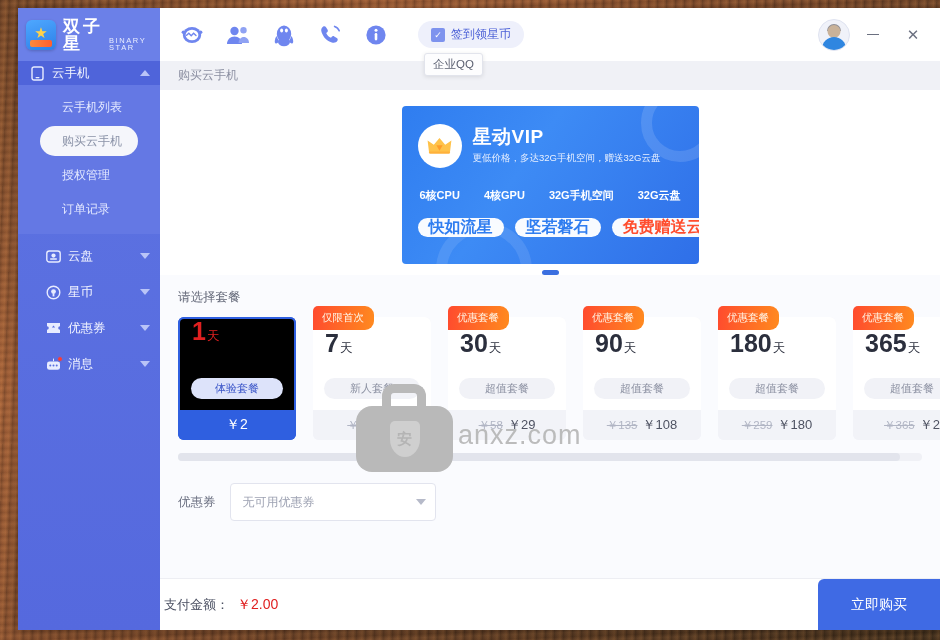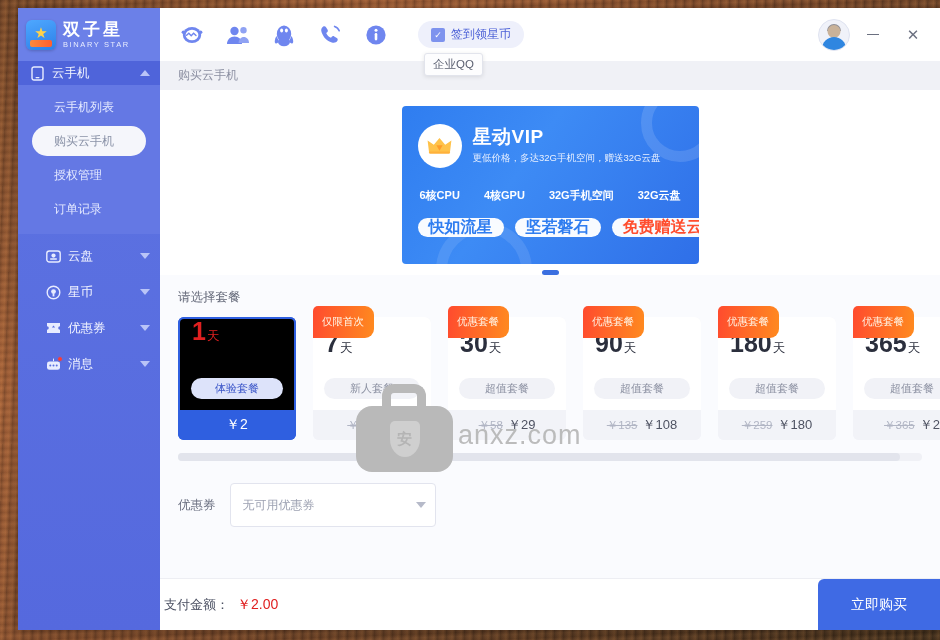--- a/index.html
+++ b/index.html
@@ -55,21 +55,21 @@
     display: flex; align-items: center; justify-content: center;
     position: relative; flex-shrink: 0;
     box-shadow: 0 1px 3px rgba(0,0,0,0.2);
   }
   .logo-badge .star { font-size: 15px; color: #ffd24a; line-height: 1; margin-bottom: 4px; }
   .logo-badge::after {
     content: ""; position: absolute; bottom: 3px; left: 4px; right: 4px;
     height: 7px; border-radius: 2px;
     background: linear-gradient(90deg, #ff8a3c, #ff5e2e);
   }
-  .logo-text { display: flex; flex-direction: column; line-height: 1; }
+  .logo-text { display: flex; flex-direction: row; line-height: 1; align-items: flex-end; }
   .logo-cn {
     font-size: 17px; font-weight: bold; letter-spacing: 3px; color: #ffffff;
   }
   .logo-en {
     font-size: 7.5px; letter-spacing: 1.6px; color: #e8ecff; margin-top: 3px;
   }
 
   .nav-group { display: flex; flex-direction: column; }
   .nav-top {
     height: 24px; display: flex; align-items: center;
@@ -85,21 +85,21 @@
   }
   .nav-ico svg { display: block; }
   .nav-label { flex: 1; color: #f2f4ff; }
   .caret {
     width: 0; height: 0; flex-shrink: 0;
     border-left: 5px solid transparent; border-right: 5px solid transparent;
   }
   .caret.up { border-bottom: 6px solid #b9c4f7; }
   .caret.down { border-top: 6px solid #b9c4f7; }
 
-  .submenu { background: #6478e4; padding: 3px 8px 6px; }
+  .submenu { background: #6478e4; padding: 3px 16px 6px; }
   .sub-item {
     height: 30px; margin: 4px 6px;
     display: flex; align-items: center; padding-left: 22px;
     font-size: 12px; color: #e4e9ff; cursor: pointer;
     border-radius: 15px;
   }
   .sub-item.active {
     background: #f5f6fb; color: #8b93a8;
   }
   .nav-rest { padding-top: 4px; margin-left: 16px; }
@@ -285,21 +285,21 @@
   .plan-foot {
     height: 30px; border-radius: 0 0 6px 6px;
     display: flex; align-items: center; justify-content: center;
     gap: 5px;
     background: #f2f3f8;
     font-size: 13px; color: #4e5262;
   }
   .old-price { font-size: 11.5px; color: #b1b5c4; text-decoration: line-through; }
   .badge {
     position: absolute; left: 0; top: -11px;
-    height: 32px; padding: 0 10px 0 9px;
+    height: 24px; padding: 0 10px 0 9px;
     border-radius: 5px 9px 9px 0;
     background: linear-gradient(95deg, #ff4b2e 0%, #ff8a1f 100%);
     display: flex; align-items: center;
     font-size: 10.5px; color: #fff7e8; white-space: nowrap;
     z-index: 3;
   }
   
   .plan.selected { background: #2f5fe0; }
   .plan.selected .plan-body {
     border: 2px solid #2f5fe0; border-bottom: none;
@@ -322,21 +322,21 @@
     background: #e2e4ec; border-radius: 4px; cursor: pointer;
   }
 
   
   .coupon-row {
     display: flex; align-items: center; gap: 14px;
     padding: 22px 0 0 0;
   }
   .coupon-label { font-size: 12.5px; color: #6a6f80; }
   .coupon-select {
-    width: 206px; height: 44px;
+    width: 206px; height: 38px;
     border: 1px solid #e2e4ee; border-radius: 4px;
     background: #fff;
     display: flex; align-items: center;
     padding: 0 9px 0 12px;
     font-size: 12px; color: #9da2b2; cursor: pointer;
   }
   .coupon-select .sel-caret {
     margin-left: auto;
     width: 0; height: 0;
     border-left: 5px solid transparent; border-right: 5px solid transparent;

